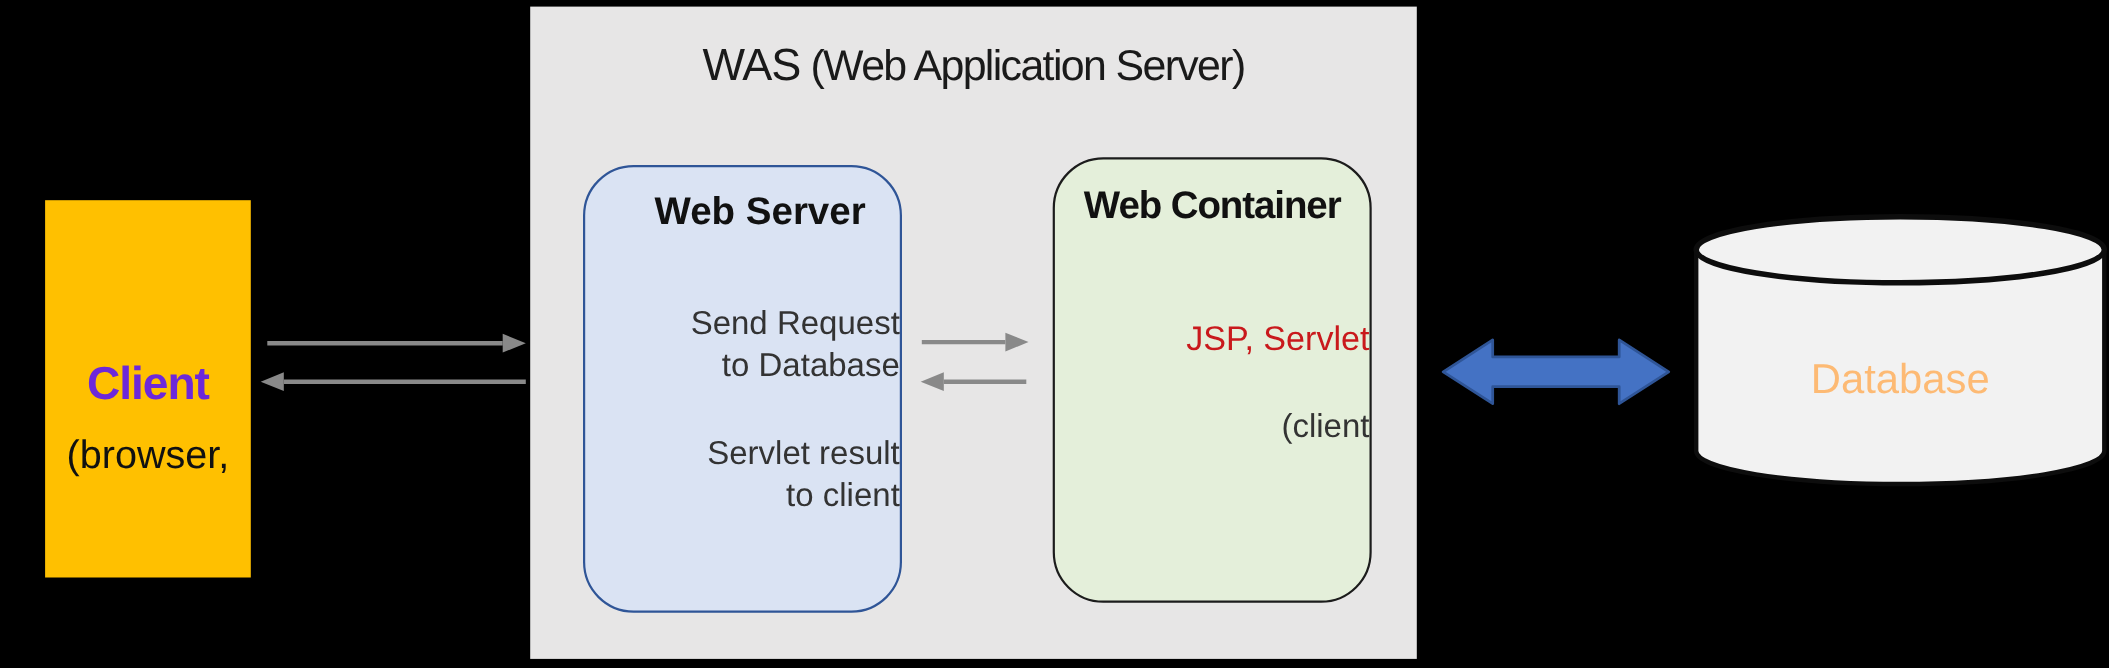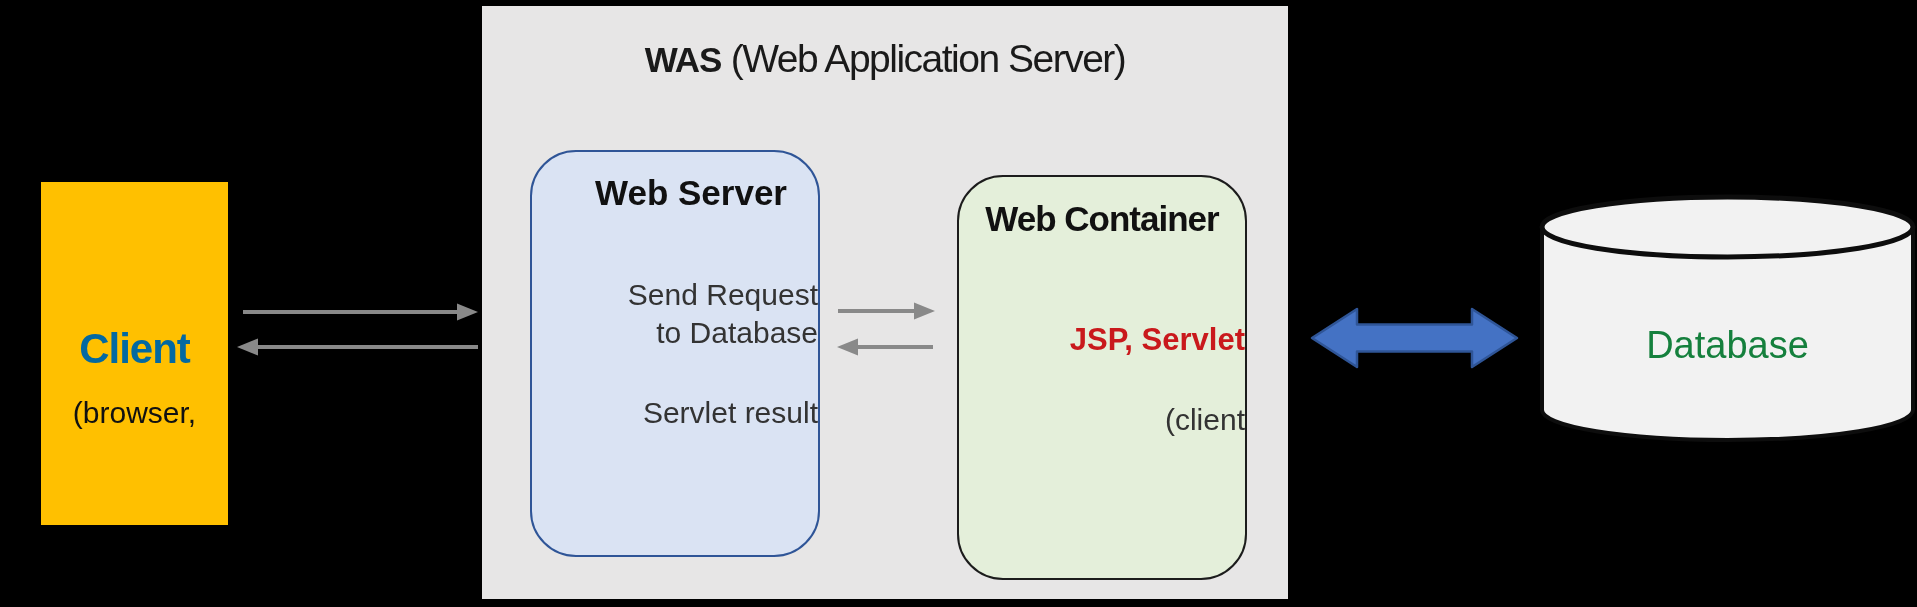--- a/index.html
+++ b/index.html
@@ -14,73 +14,73 @@
   .abs { position: absolute; }
 
   
   .client-box {
     left: 41px; top: 182px; width: 187px; height: 343px;
     background: #FFC000;
   }
   .client-title {
     left: 0; top: 141px; width: 100%;
     text-align: center; font-size: 42px; font-weight: bold;
-    line-height: 52px; color: #0369a1; letter-spacing: -1px;
+    line-height: 52px; color: #6d28d9; letter-spacing: -1px;
   }
   .client-subtitle {
     left: 0; top: 211px; width: 100%;
-    text-align: center; font-size: 30px; line-height: 40px; color: #111;
+    text-align: center; font-size: 36px; line-height: 40px; color: #111;
   }
 
   
   .was-box {
     left: 482px; top: 6px; width: 806px; height: 593px;
     background: #e7e6e6;
   }
   .was-title {
     left: 0; top: 26px; width: 100%;
     text-align: center; color: #1a1a1a; line-height: 54px;
     white-space: nowrap;
   }
-  .was-title .t-bold { font-size: 35px; font-weight: bold; letter-spacing: -1px; }
+  .was-title .t-bold { font-size: 41px; font-weight: normal; letter-spacing: -1px; }
   .was-title .t-light { font-size: 39px; font-weight: normal; letter-spacing: -1.5px; margin-top: 44px; }
 
   
   .inner-box {
     box-sizing: border-box;
     border-radius: 46px;
   }
   .web-server-box {
     left: 48px; top: 144px; width: 290px; height: 407px;
     background: #dae3f3; border: 2px solid #2F5597;
   }
   .web-container-box {
     left: 475px; top: 137px; width: 290px; height: 405px;
-    background: #e4efda; border: 2px solid #1c1c1c; margin-top: 32px;
+    background: #e4efda; border: 2px solid #1c1c1c;
   }
   .box-title {
     left: 0; width: 100%; text-align: center;
     font-size: 35px; font-weight: bold; color: #111;
     line-height: 46px; white-space: nowrap;
   }
   .web-server-box .box-title { top: 18px; padding-left: 16px; }
   .web-container-box .box-title { top: 19px; letter-spacing: -1px; }
   .box-body {
     left: 0; width: 100%; text-align: right;
     font-size: 30px; color: #333; line-height: 38px;
   }
   .ws-p1 { top: 124px; }
   .ws-p2 { top: 242px; }
-  .wc-tech { top: 144px; font-size: 31px; font-weight: bold; }
+  .wc-tech { top: 144px; font-size: 31px; }
   .wc-note { top: 224px; line-height: 37px; }
 
   
   .db-label {
     left: 1542px; top: 320px; width: 371px;
-    text-align: center; font-size: 38px; color: #15803d;
+    text-align: center; font-size: 38px; color: #fdba74;
     line-height: 50px; font-weight: normal;
   }
 
   .overlay-svg { left: 0; top: 0; }
 </style>
 </head>
 <body>
 
 <div class="stage">
 
@@ -97,20 +97,21 @@
     </div>
 
     <div class="abs inner-box web-server-box">
       <div class="abs box-title">Web Server</div>
       <div class="abs box-body ws-p1">
         <div>Send Request</div>
         <div>to Database</div>
       </div>
       <div class="abs box-body ws-p2">
         <div>Servlet result</div>
+        <div>to client</div>
       </div>
     </div>
 
     <div class="abs inner-box web-container-box">
       <div class="abs box-title">Web Container</div>
       <div class="abs box-body wc-tech" style="color:#c9191c;">JSP, Servlet</div>
       <div class="abs box-body wc-note">
         <div>(client</div>
       </div>
     </div>

